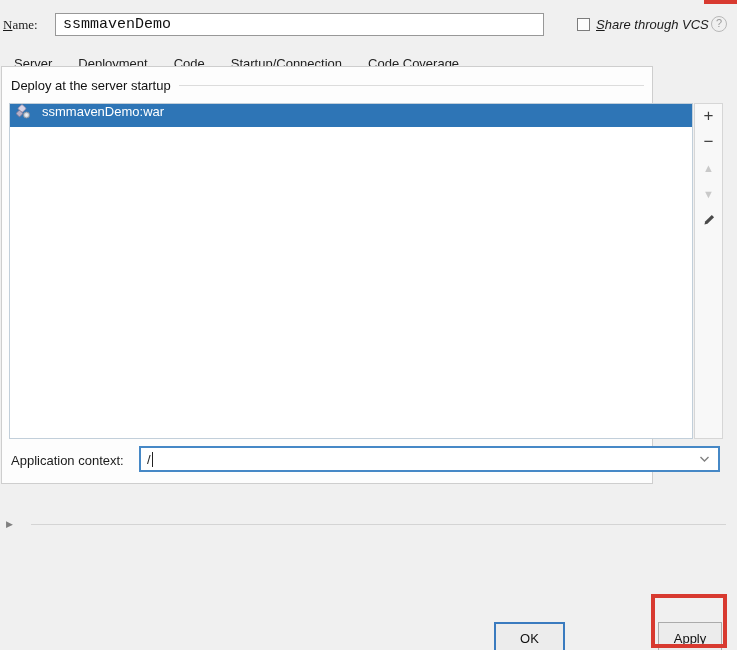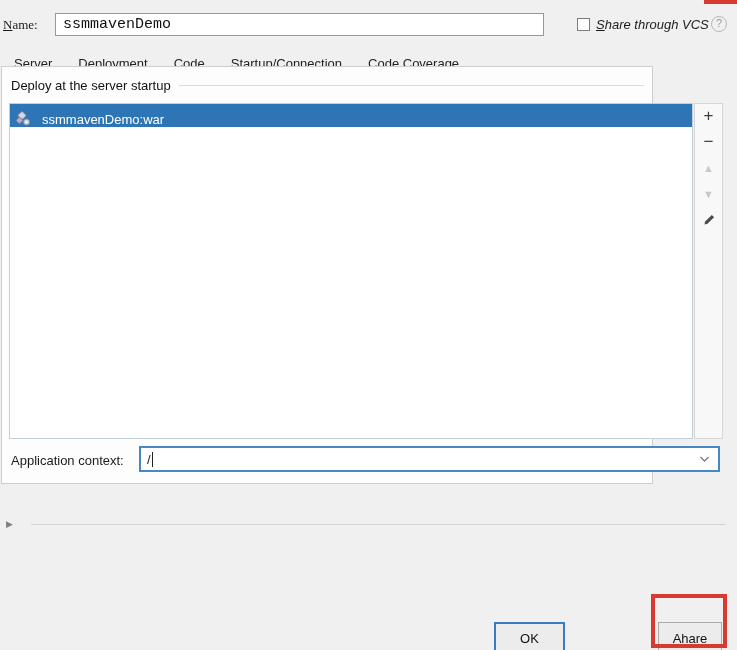--- a/index.html
+++ b/index.html
@@ -47,21 +47,21 @@
     position:absolute; left:9px; top:11px; right:8px;
     display:flex; align-items:center; color:#111;
   }
   .group-head .rule { flex:1; height:1px; background:#dcdcdc; margin-left:8px; }
 
   .artifact-list {
     position:absolute; left:7px; top:36px; width:684px; height:336px;
     background:#fff; border:1px solid #c2cfda; overflow:hidden;
   }
   .artifact-row {
-    height:23px; display:flex; align-items:flex-end;
+    height:23px; display:flex; align-items:flex-start;
     background:#2e75b6; color:#fff; padding-left:6px;
   }
   .artifact-icon { width:16px; height:16px; margin-right:10px; flex:0 0 auto; }
 
   .side-toolbar {
     position:absolute; left:692px; top:36px; width:29px; height:336px;
     background:#f8f8f8; border:1px solid #d6d6d6;
     display:flex; flex-direction:column; align-items:center; padding-top:3px;
   }
   .tb-btn {
@@ -164,17 +164,17 @@
 
 <div class="before-launch">
   <span class="expander">▶</span>
   <span class="rule"></span>
 </div>
 
 <div class="btn btn-ok">OK</div>
 <div class="btn btn-cancel">Cancel</div>
 <div class="btn btn-apply">
     <span class="mn">A</span>
-    <span>hare</span>
+    <span>pply</span>
   </div>
 
 <div class="annot annot-apply"></div>
 <div class="annot annot-topright"></div>
 
 </body></html>

